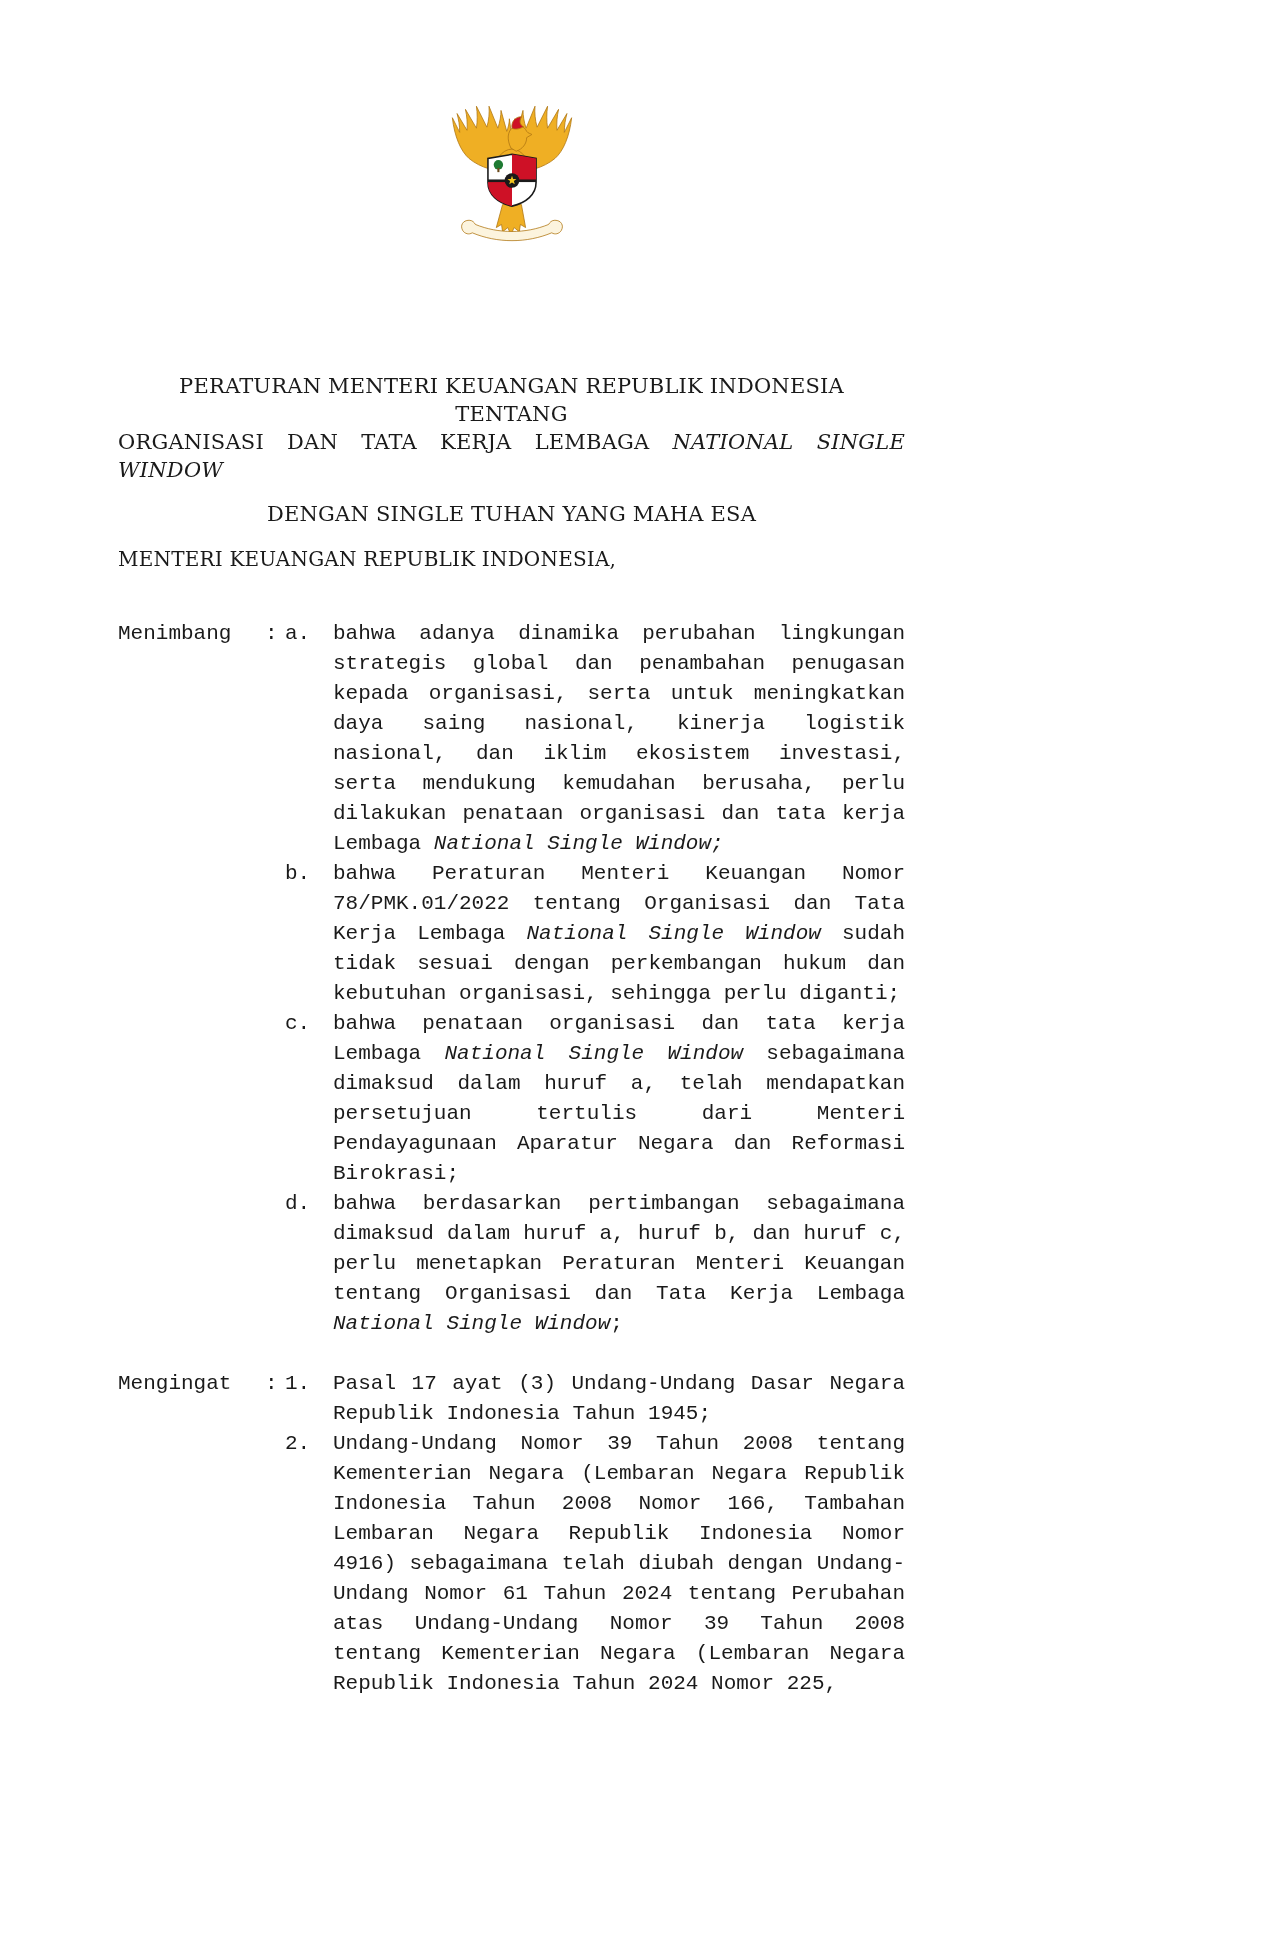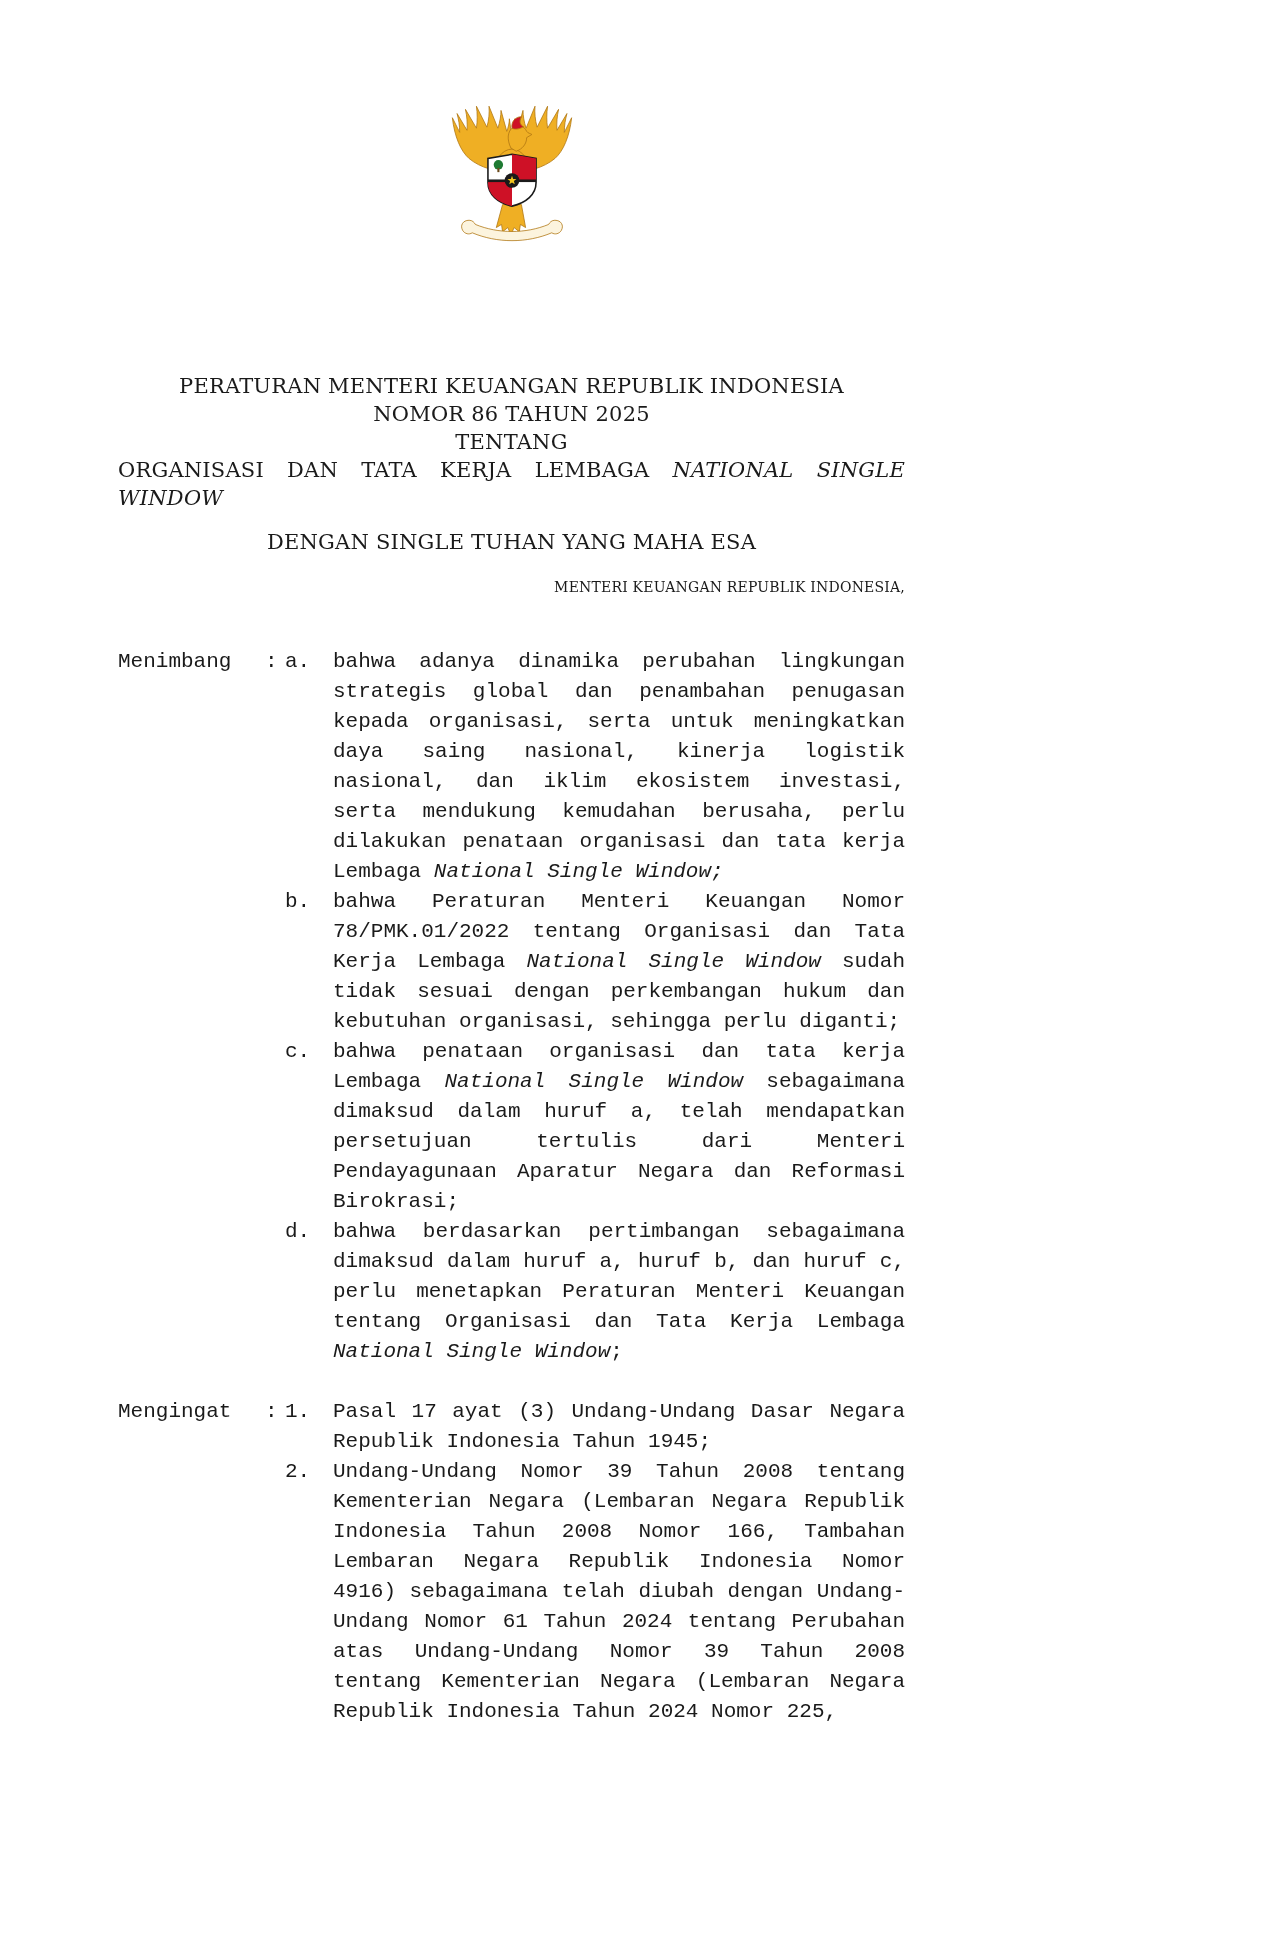--- a/index.html
+++ b/index.html
@@ -35,22 +35,22 @@
   }
   .grace-line {
     margin-top: 16px;
     text-align: center;
     font-size: 21px;
     line-height: 28px;
     letter-spacing: 0.2px;
   }
   .authority-line {
     margin-top: 17px;
-    text-align: right;
-    font-size: 14px;
+    text-align: left;
+    font-size: 20px;
     line-height: 28px;
     letter-spacing: 0.2px;
   }
 
   .section {
     display: flex;
     align-items: flex-start;
     font-size: 21px;
     line-height: 30px;
     font-family: Liberation Mono, monospace;
@@ -125,21 +125,20 @@
           </g>
 
           <circle cx="130" cy="150" r="14" fill="#1A1A1A"></circle>
           <polygon fill="#F3C620" points="130,141 132.2,146.9 138.6,147.2 133.6,151.1 135.3,157.3 130,153.7 124.7,157.3 126.4,151.1 121.4,147.2 127.8,146.9"></polygon>
         </g>
       </svg>
     </div>
 
     <div class="title-block">
       <div>PERATURAN MENTERI KEUANGAN REPUBLIK INDONESIA</div>
-      <div>NOMOR 86 TAHUN 2025</div>
       <div>TENTANG</div>
       <div class="item-text" style=""><span>ORGANISASI DAN TATA KERJA LEMBAGA </span><em>NATIONAL SINGLE WINDOW</em></div>
     </div>
 
     <div class="grace-line">DENGAN SINGLE TUHAN YANG MAHA ESA</div>
     <div class="authority-line">MENTERI KEUANGAN REPUBLIK INDONESIA,</div>
 
     <div class="section menimbang">
       <div class="section-label">Menimbang</div>
       <div class="section-colon">:</div>

